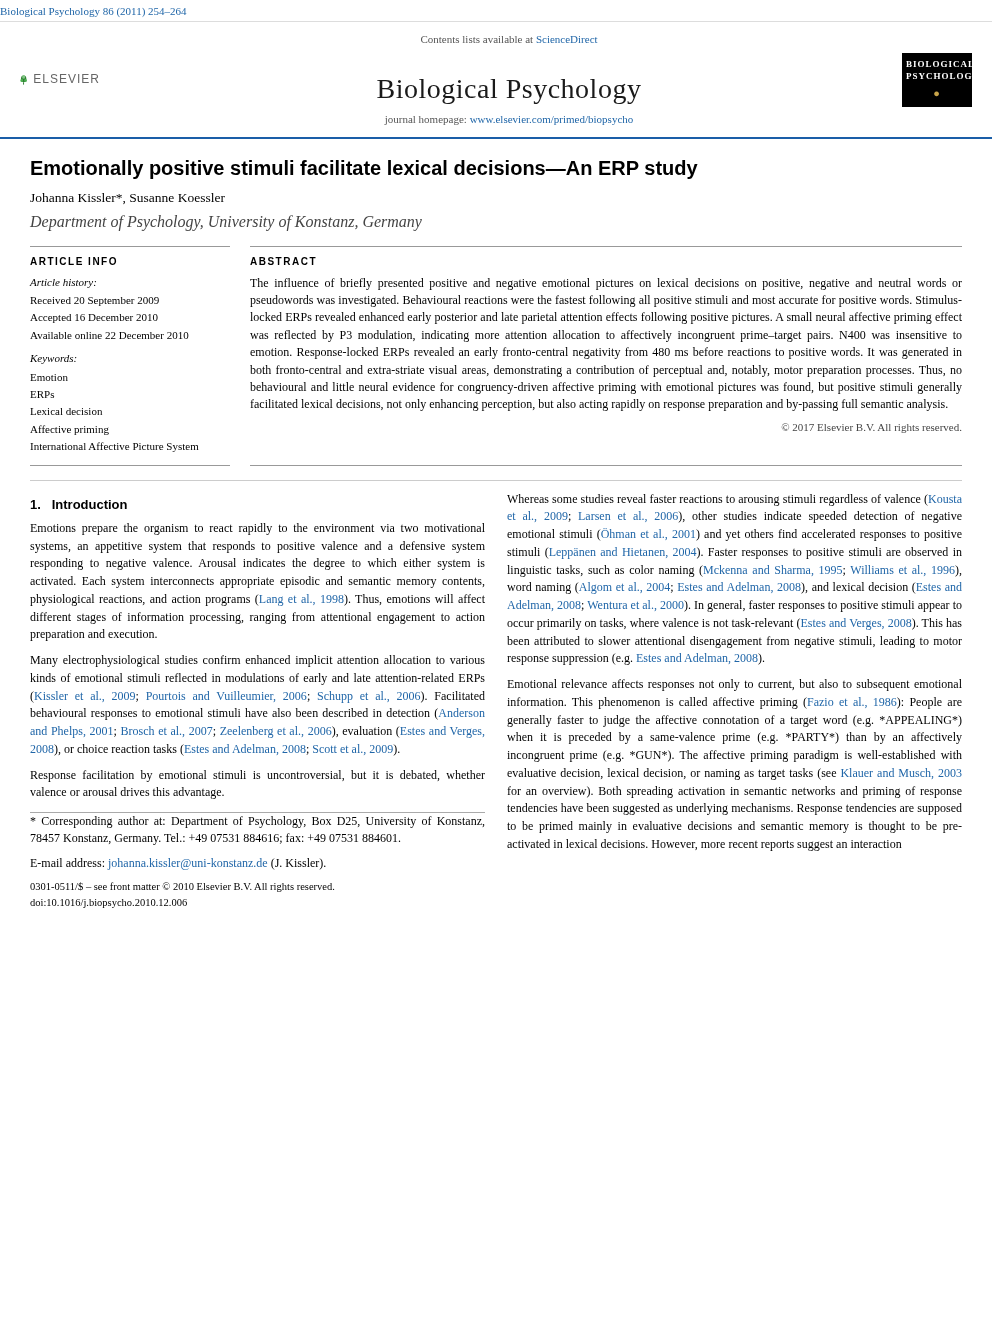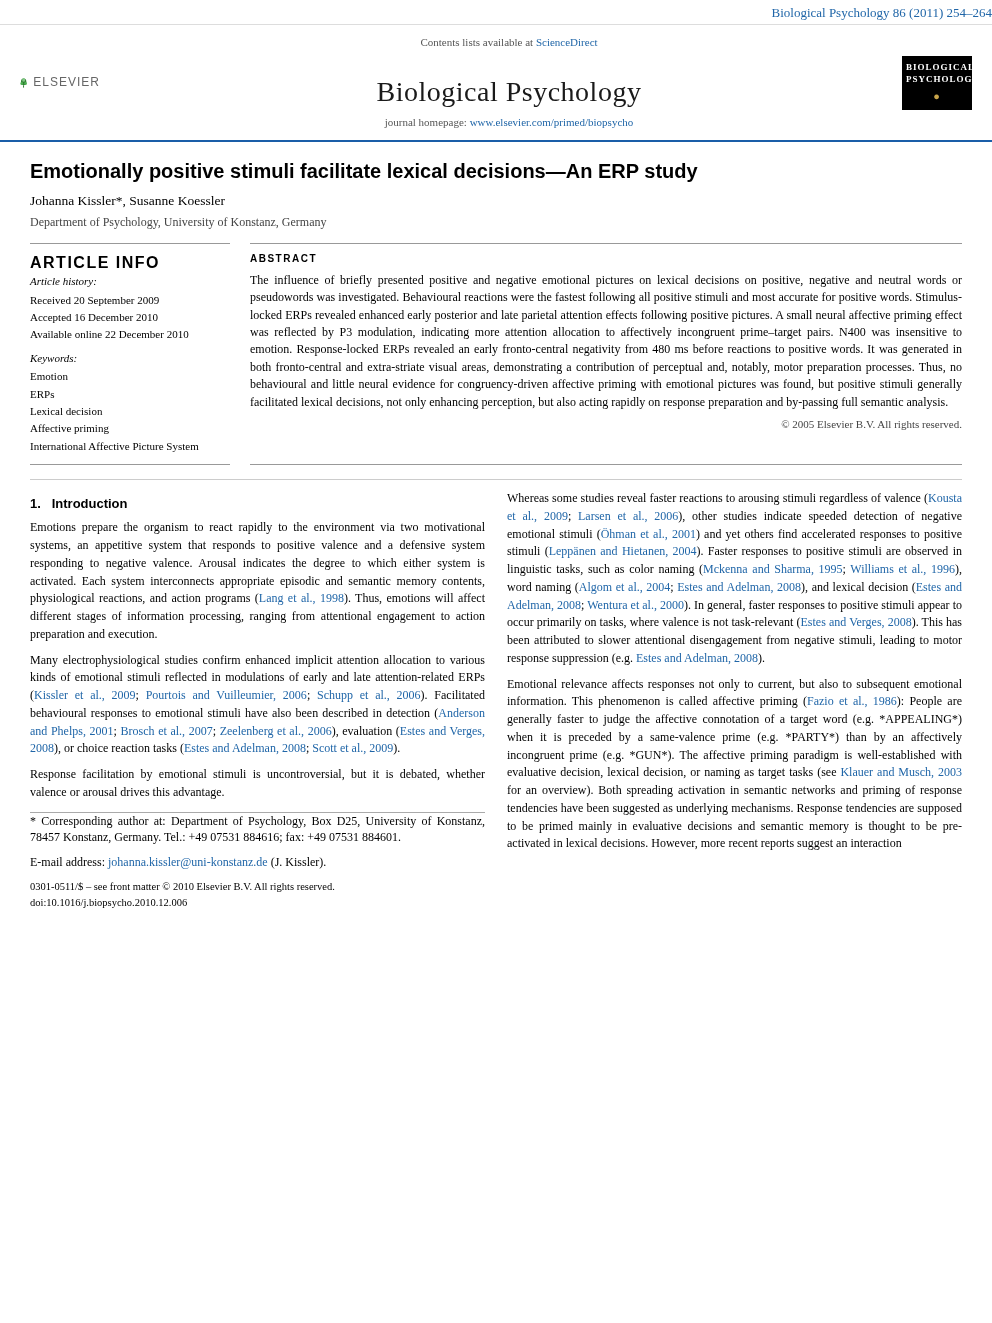--- a/index.html
+++ b/index.html
@@ -7,22 +7,22 @@
       font-family: 'Times New Roman', Times, serif;
       background: #fff;
       color: #000;
       width: 992px;
       min-height: 1323px;
       font-size: 13px;
       line-height: 1.4;
     }
     .top-bar {
       background: #fff;
-      text-align: right;
-      font-size: 13px;
+      text-align: left;
+      font-size: 11px;
       color: #2066a8;
       padding: 4px 0 2px 0;
       border-bottom: 1px solid #ddd;
     }
     .journal-header {
       display: flex;
       align-items: center;
       padding: 10px 20px;
       border-bottom: 2px solid #1a5ea8;
       background: #fff;
@@ -77,41 +77,43 @@
       margin-bottom: 8px;
       line-height: 1.3;
       color: #000;
     }
     .authors {
       font-size: 13.5px;
       margin-bottom: 3px;
       color: #000;
     }
     .affiliation {
-      font-size: 12px;
+      font-size: 16px;
       color: #444;
+      font-style: italic;
       margin-bottom: 12px;
     }
     .two-col {
       display: flex;
       gap: 20px;
       margin-bottom: 14px;
     }
     .article-info {
       width: 200px;
       flex-shrink: 0;
       border-top: 1px solid #999;
       border-bottom: 1px solid #999;
       padding: 8px 0;
       font-size: 11px;
     }
     .article-info h4 {
-      font-size: 16px;
+      font-size: 10px;
       letter-spacing: 1.5px;
       text-transform: uppercase;
+      margin-bottom: 6px;
       font-family: Arial, sans-serif;
     }
     .article-info .section-title {
       font-size: 10px;
       letter-spacing: 1px;
       text-transform: uppercase;
       margin-top: 8px;
       margin-bottom: 3px;
       font-family: Liberation Serif, serif;
     }
@@ -258,21 +260,21 @@
       <p>Emotion</p>
       <p>ERPs</p>
       <p>Lexical decision</p>
       <p>Affective priming</p>
       <p>International Affective Picture System</p>
     </div>
 
     <div class="abstract-col">
       <h4>Abstract</h4>
       <p>The influence of briefly presented positive and negative emotional pictures on lexical decisions on positive, negative and neutral words or pseudowords was investigated. Behavioural reactions were the fastest following all positive stimuli and most accurate for positive words. Stimulus-locked ERPs revealed enhanced early posterior and late parietal attention effects following positive pictures. A small neural affective priming effect was reflected by P3 modulation, indicating more attention allocation to affectively incongruent prime–target pairs. N400 was insensitive to emotion. Response-locked ERPs revealed an early fronto-central negativity from 480 ms before reactions to positive words. It was generated in both fronto-central and extra-striate visual areas, demonstrating a contribution of perceptual and, notably, motor preparation processes. Thus, no behavioural and little neural evidence for congruency-driven affective priming with emotional pictures was found, but positive stimuli generally facilitated lexical decisions, not only enhancing perception, but also acting rapidly on response preparation and by-passing full semantic analysis.</p>
-      <div class="copyright-line">© 2005 Elsevier B.V. All rights reserved.</div>
+      <div class="copyright-line">© 2017 Elsevier B.V. All rights reserved.</div>
     </div>
   </div>
 
   <hr class="divider">
 
   <div class="body-two-col">
 
     <div class="body-left">
       <div class="section-heading">
         <span>1.</span>

